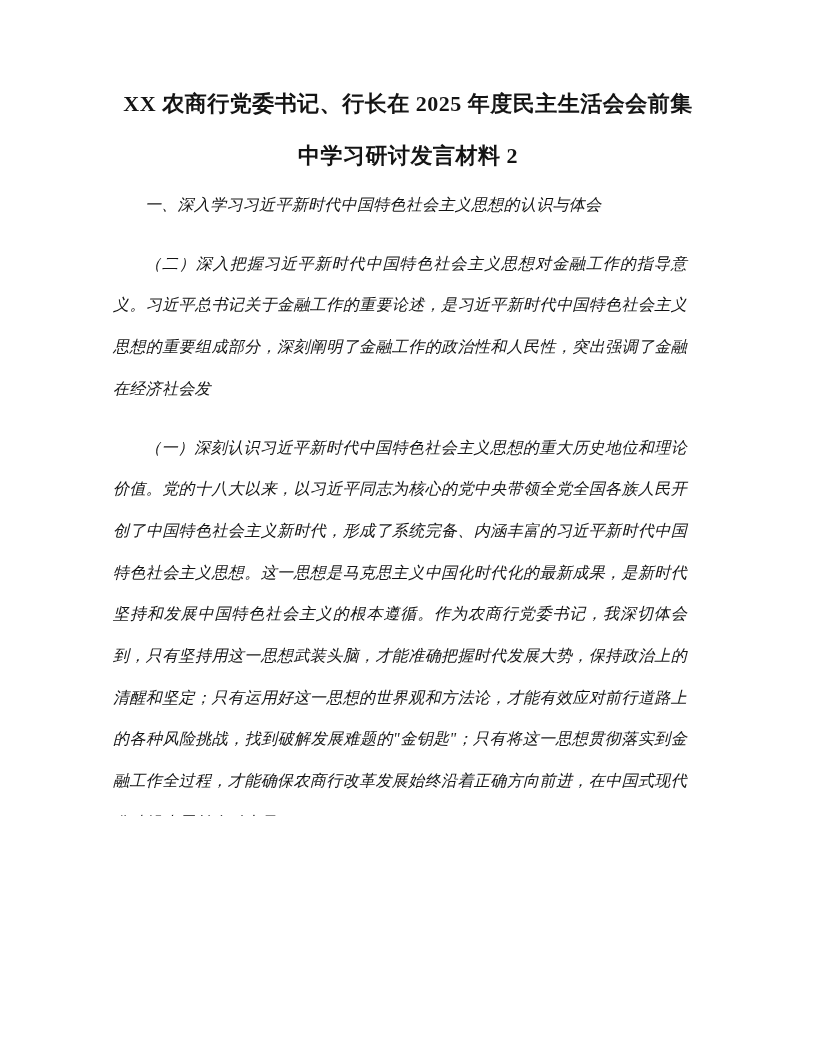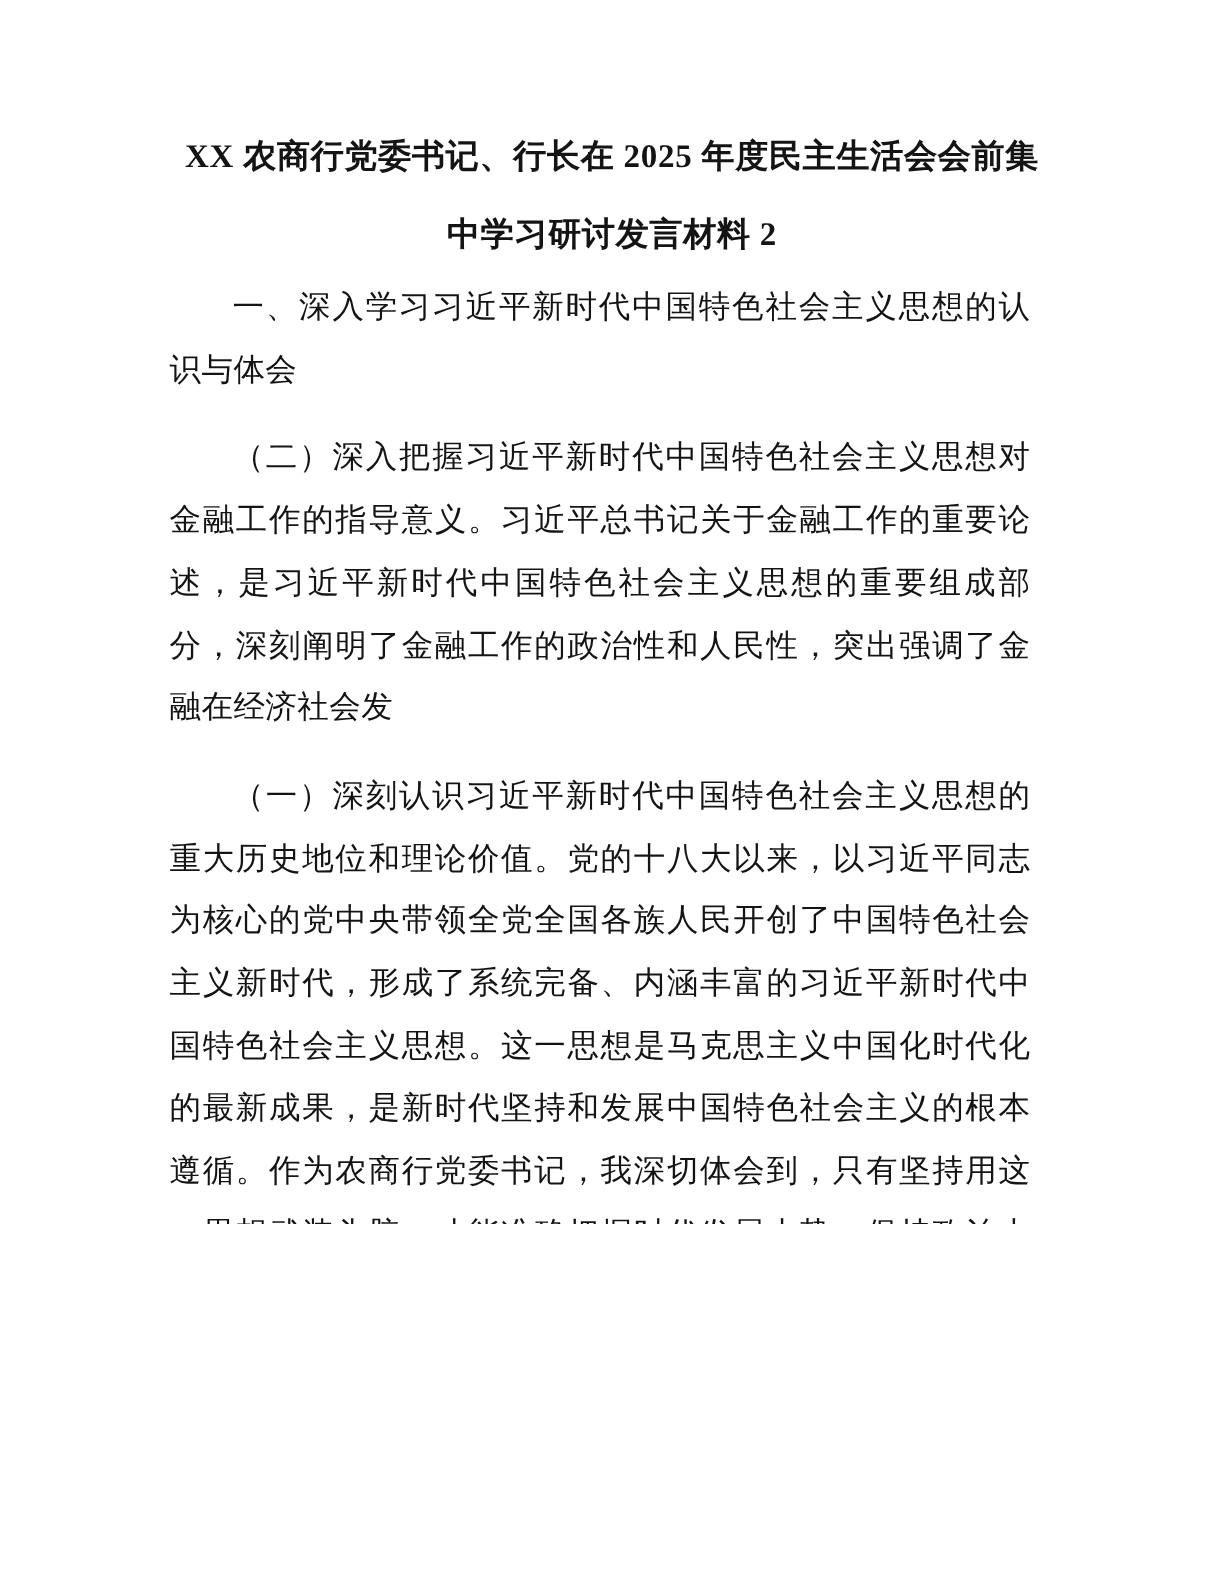--- a/index.html
+++ b/index.html
@@ -21,27 +21,28 @@
   }
   .doc-title {
     font-size: 22px;
     font-weight: bold;
     line-height: 52px;
     text-align: center;
     margin: 0 0 2px 0;
     letter-spacing: 0.5px;
   }
   .doc-paragraph {
-    font-size: 21px;
+    font-size: 16px;
     line-height: 41.7px;
     text-align: justify;
     text-indent: 2em;
     margin: 0 16px 17px 0;
     word-break: break-all;
     letter-spacing: 0.3px;
+    font-style: italic;
   }
 </style>
 </head>
 <body>
 
 <div class="page">
   <h1 class="doc-title">XX 农商行党委书记、行长在 2025 年度民主生活会会前集中学习研讨发言材料 2</h1>
 
   <p class="doc-paragraph">一、深入学习习近平新时代中国特色社会主义思想的认识与体会</p>
 

